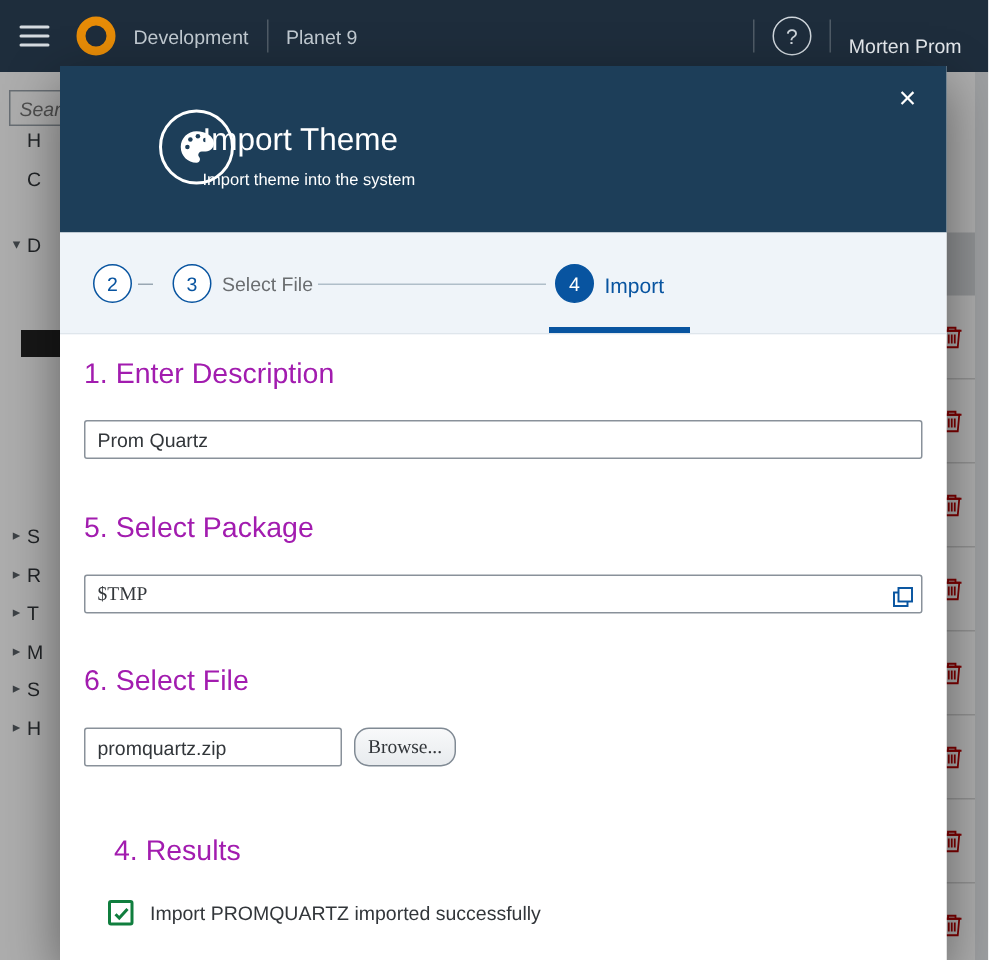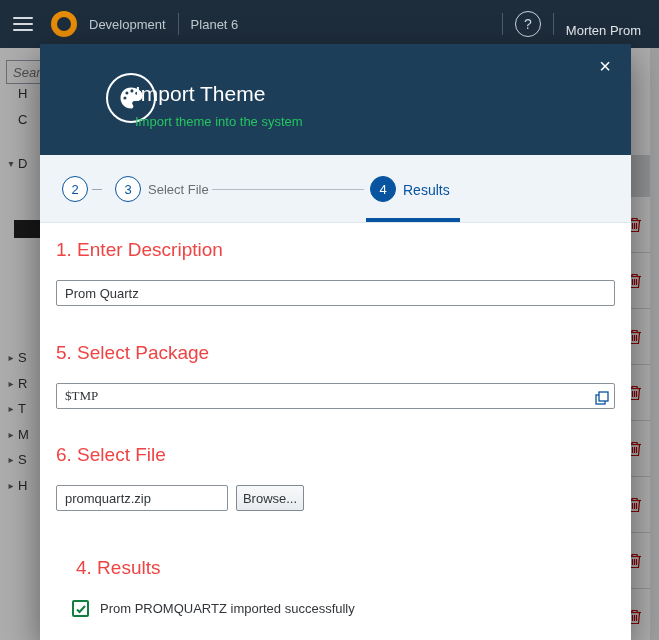--- a/index.html
+++ b/index.html
@@ -42,68 +42,68 @@
                  background:rgba(0,0,0,0.32); z-index:10; }
 
   
   .dialog { position:absolute; left:40px; top:44px; width:591px; height:596px; z-index:30;
             background:#fff; box-shadow:0 12px 34px rgba(0,0,0,0.45); }
   .dlg-header { position:relative; height:111px; background:#1d3e59; color:#fff; }
   .dlg-icon-ring { position:absolute; left:66px; top:80px; width:50px; height:50px; border:2px solid #fff;
                    border-radius:50%; display:flex; align-items:center; justify-content:center; }
   .dlg-header .dlg-icon-ring { top:29px; left:66px; }
   .dlg-title { position:absolute; left:95px; top:38px; font-size:21px; font-weight:400; color:#fff; }
-  .dlg-subtitle { position:absolute; left:95px; top:70px; font-size:13px; color:#22c55e; }
+  .dlg-subtitle { position:absolute; left:95px; top:70px; font-size:11px; color:#ffffff; }
   .dlg-close { position:absolute; right:14px; top:10px; font-size:20px; color:#fff; cursor:pointer;
                width:24px; height:24px; text-align:center; line-height:24px; }
 
   
   .steps { position:relative; height:68px; background:#eff4f9; border-bottom:1px solid #dfe6ec; }
   .step-circle { position:absolute; top:21px; width:26px; height:26px; border-radius:50%;
                  border:1px solid #0854a0; background:#fff; color:#0854a0; font-size:13px;
                  display:flex; align-items:center; justify-content:center; cursor:pointer; }
   .step-circle.active { background:#0854a0; color:#fff; border-color:#0854a0; }
   .step-dash { position:absolute; top:34px; left:52px; width:10px; height:1px; background:#9aa7b3; }
   .step-label { position:absolute; top:27px; font-size:13px; color:#6a6d70; }
   .step-label.active { color:#0854a0; font-size:14px; }
   .step-line { position:absolute; top:34px; left:172px; width:152px; height:1px; background:#b0bec9; }
   .step-underline { position:absolute; bottom:0; left:326px; width:94px; height:4px; background:#0854a0; }
 
   
   .dlg-body { position:relative; height:417px; background:#fff; }
-  .sec-heading { position:absolute; left:16px; font-size:19px; font-weight:400; color:#ef4444; }
+  .sec-heading { position:absolute; left:16px; font-size:19px; font-weight:400; color:#a21caf; }
   .txt-input { position:absolute; left:16px; width:559px; height:26px; border:1px solid #89919a;
                border-radius:2px; font-size:13px; color:#32363a; padding:0 8px; background:#fff;
                font-family:"Liberation Sans","DejaVu Sans",sans-serif; }
   .vh-icon { position:absolute; top:165px; left:552px; width:20px; height:20px; display:flex;
              align-items:center; justify-content:center; cursor:pointer; }
   .file-input { width:172px !important; }
   .browse-btn { position:absolute; left:196px; width:68px; height:26px; border:1px solid #808a94;
-                border-radius:2px; background:linear-gradient(#f8f9fa,#e8ebee); font-size:13px;
-                color:#32363a; cursor:pointer; font-family:Liberation Sans, sans-serif; }
+                border-radius:10px; background:linear-gradient(#f8f9fa,#e8ebee); font-size:13px;
+                color:#32363a; cursor:pointer; font-family:Liberation Serif, serif; }
   .result-row { position:absolute; left:32px; top:377px; display:flex; align-items:center; }
   .check-box { width:17px; height:17px; border:2px solid #107e3e; border-radius:2px; background:#fff;
                display:flex; align-items:center; justify-content:center; }
   .result-text { font-size:13px; color:#32363a; margin-left:11px; }
 </style>
 </head>
 <body>
 
 <div class="screen">
 
   <div class="topbar">
     <div class="hamburger">
         <div></div>
         <div></div>
         <div></div>
       </div>
     <div class="brand-ring"></div>
     <span class="env-label">Development</span>
     <div class="tb-sep"></div>
-    <span>Planet 6</span>
+    <span>Planet 9</span>
     <div class="tb-right">
       <div class="tb-sep"></div>
       <div class="help-circle">?</div>
       <div class="tb-sep"></div>
       <span class="user-name">Morten Prom</span>
     </div>
   </div>
 
   <div class="page-bg">
     <div class="sidebar">
@@ -268,21 +268,21 @@
       <div class="dlg-close">×</div>
     </div>
 
     <div class="steps">
       <div class="step-circle" style="left:22px;">2</div>
       <div class="step-dash"></div>
       <div class="step-circle" style="left:75px;">3</div>
       <span class="step-label" style="left:108px;">Select File</span>
       <div class="step-line"></div>
       <div class="step-circle active" style="left:330px;">4</div>
-      <span class="step-label active" style="left:363px;">Results</span>
+      <span class="step-label active" style="left:363px;">Import</span>
       <div class="step-underline"></div>
     </div>
 
     <div class="dlg-body">
       <div class="sec-heading" style="top:16px;">1. Enter Description</div>
       <input class="txt-input" style="top: 57px;" value="Prom Quartz">
 
       <div class="sec-heading" style="top:119px;">5. Select Package</div>
       <input class="txt-input" style="top: 160px; font-family: Liberation Serif, serif;" value="$TMP">
       <span class="vh-icon">
@@ -298,18 +298,18 @@
       <input class="txt-input file-input" style="top: 262px;" value="promquartz.zip">
       <button class="browse-btn" style="top:262px;">Browse...</button>
 
       <div class="sec-heading" style="top:334px;margin-left:20px;">4. Results</div>
       <div class="result-row">
         <span class="check-box">
           <svg width="12" height="12" viewBox="0 0 12 12">
               <path d="M2 6.5l2.5 2.5L10 3" stroke="#107e3e" stroke-width="2" fill="none"></path>
             </svg>
         </span>
-        <span class="result-text">Prom PROMQUARTZ imported successfully</span>
+        <span class="result-text">Import PROMQUARTZ imported successfully</span>
       </div>
     </div>
 
   </div>
 </div>
 
 </body></html>

